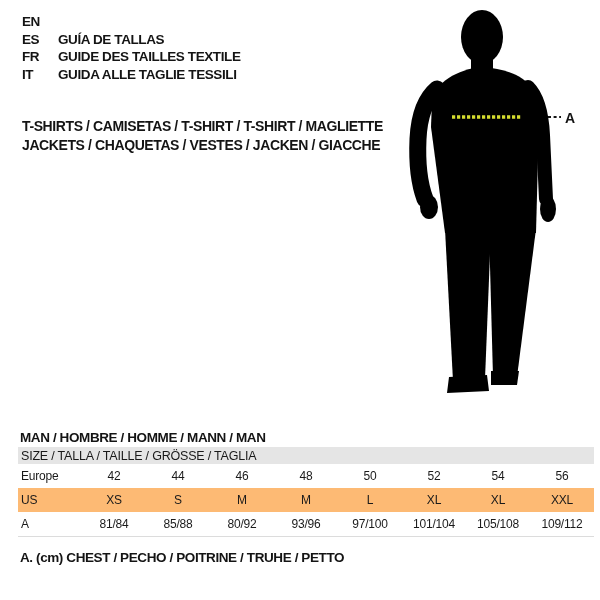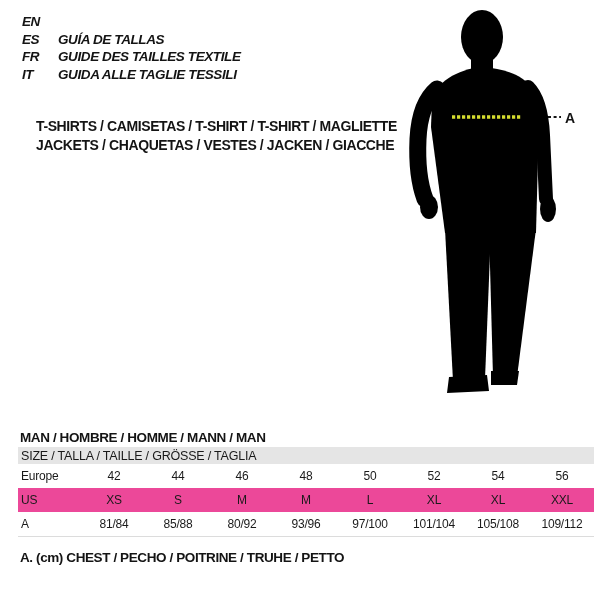--- a/index.html
+++ b/index.html
@@ -6,45 +6,45 @@
   html,body { background:#fff; }
   body { font-family:"Liberation Sans", sans-serif; color:#141414; }
   #canvas {
     position:relative; width:600px; height:600px; background:#ffffff;
     overflow:hidden;
   }
 
   
   .lang-list { position:absolute; left:22px; top:13px; }
   .lang-row { display:flex; height:17.5px; line-height:17.5px;
-              font-size:13.5px; font-weight:700; letter-spacing:-0.4px;font-style:italic; }
+              font-size:13.5px; font-weight:700; letter-spacing:-0.4px; }
   .lang-code { width:36px; }
   
-  .garment-block { position:absolute; left:36px; top:117px; }
+  .garment-block { position:absolute; left:22px; top:117px; }
   .garment-line { font-size:14px; font-weight:700; letter-spacing:-0.4px;
                   line-height:18.5px; white-space:nowrap; }
 
   
   .figure-wrap { position:absolute; left:403px; top:5px; width:192px; height:400px; }
   .figure-wrap svg { display:block; width:192px; height:400px; }
 
   
   .section-label { position:absolute; left:20px; top:418px;
                    font-size:13.5px; font-weight:700; letter-spacing:-0.4px;margin-top:12px; }
 
   
   .size-table { position:absolute; left:18px; top:447px; width:576px;
                 border-collapse:collapse; table-layout:fixed;
                 font-size:12px; letter-spacing:-0.2px; color:#1a1a1a; }
   .size-table col.lbl { width:64px; }
   .size-table th { background:#e5e5e5; font-weight:400; text-align:left;
                    height:17px; padding-left:3px; font-size:12.5px; }
   .size-table td { height:24px; text-align:center; font-weight:400; }
   .size-table td.row-label { text-align:left; padding-left:3px; }
-  .size-table tr.shaded td { background:#ec4899; }
+  .size-table tr.shaded td { background:#fdba74; }
   .size-table tr.last td { border-bottom:1px solid #dcdcdc; }
 
   
   .footnote { position:absolute; left:20px; top:550px;
               font-size:13.5px; font-weight:700; letter-spacing:-0.4px; }
 </style>
 </head>
 <body>
 
 <div id="canvas">

